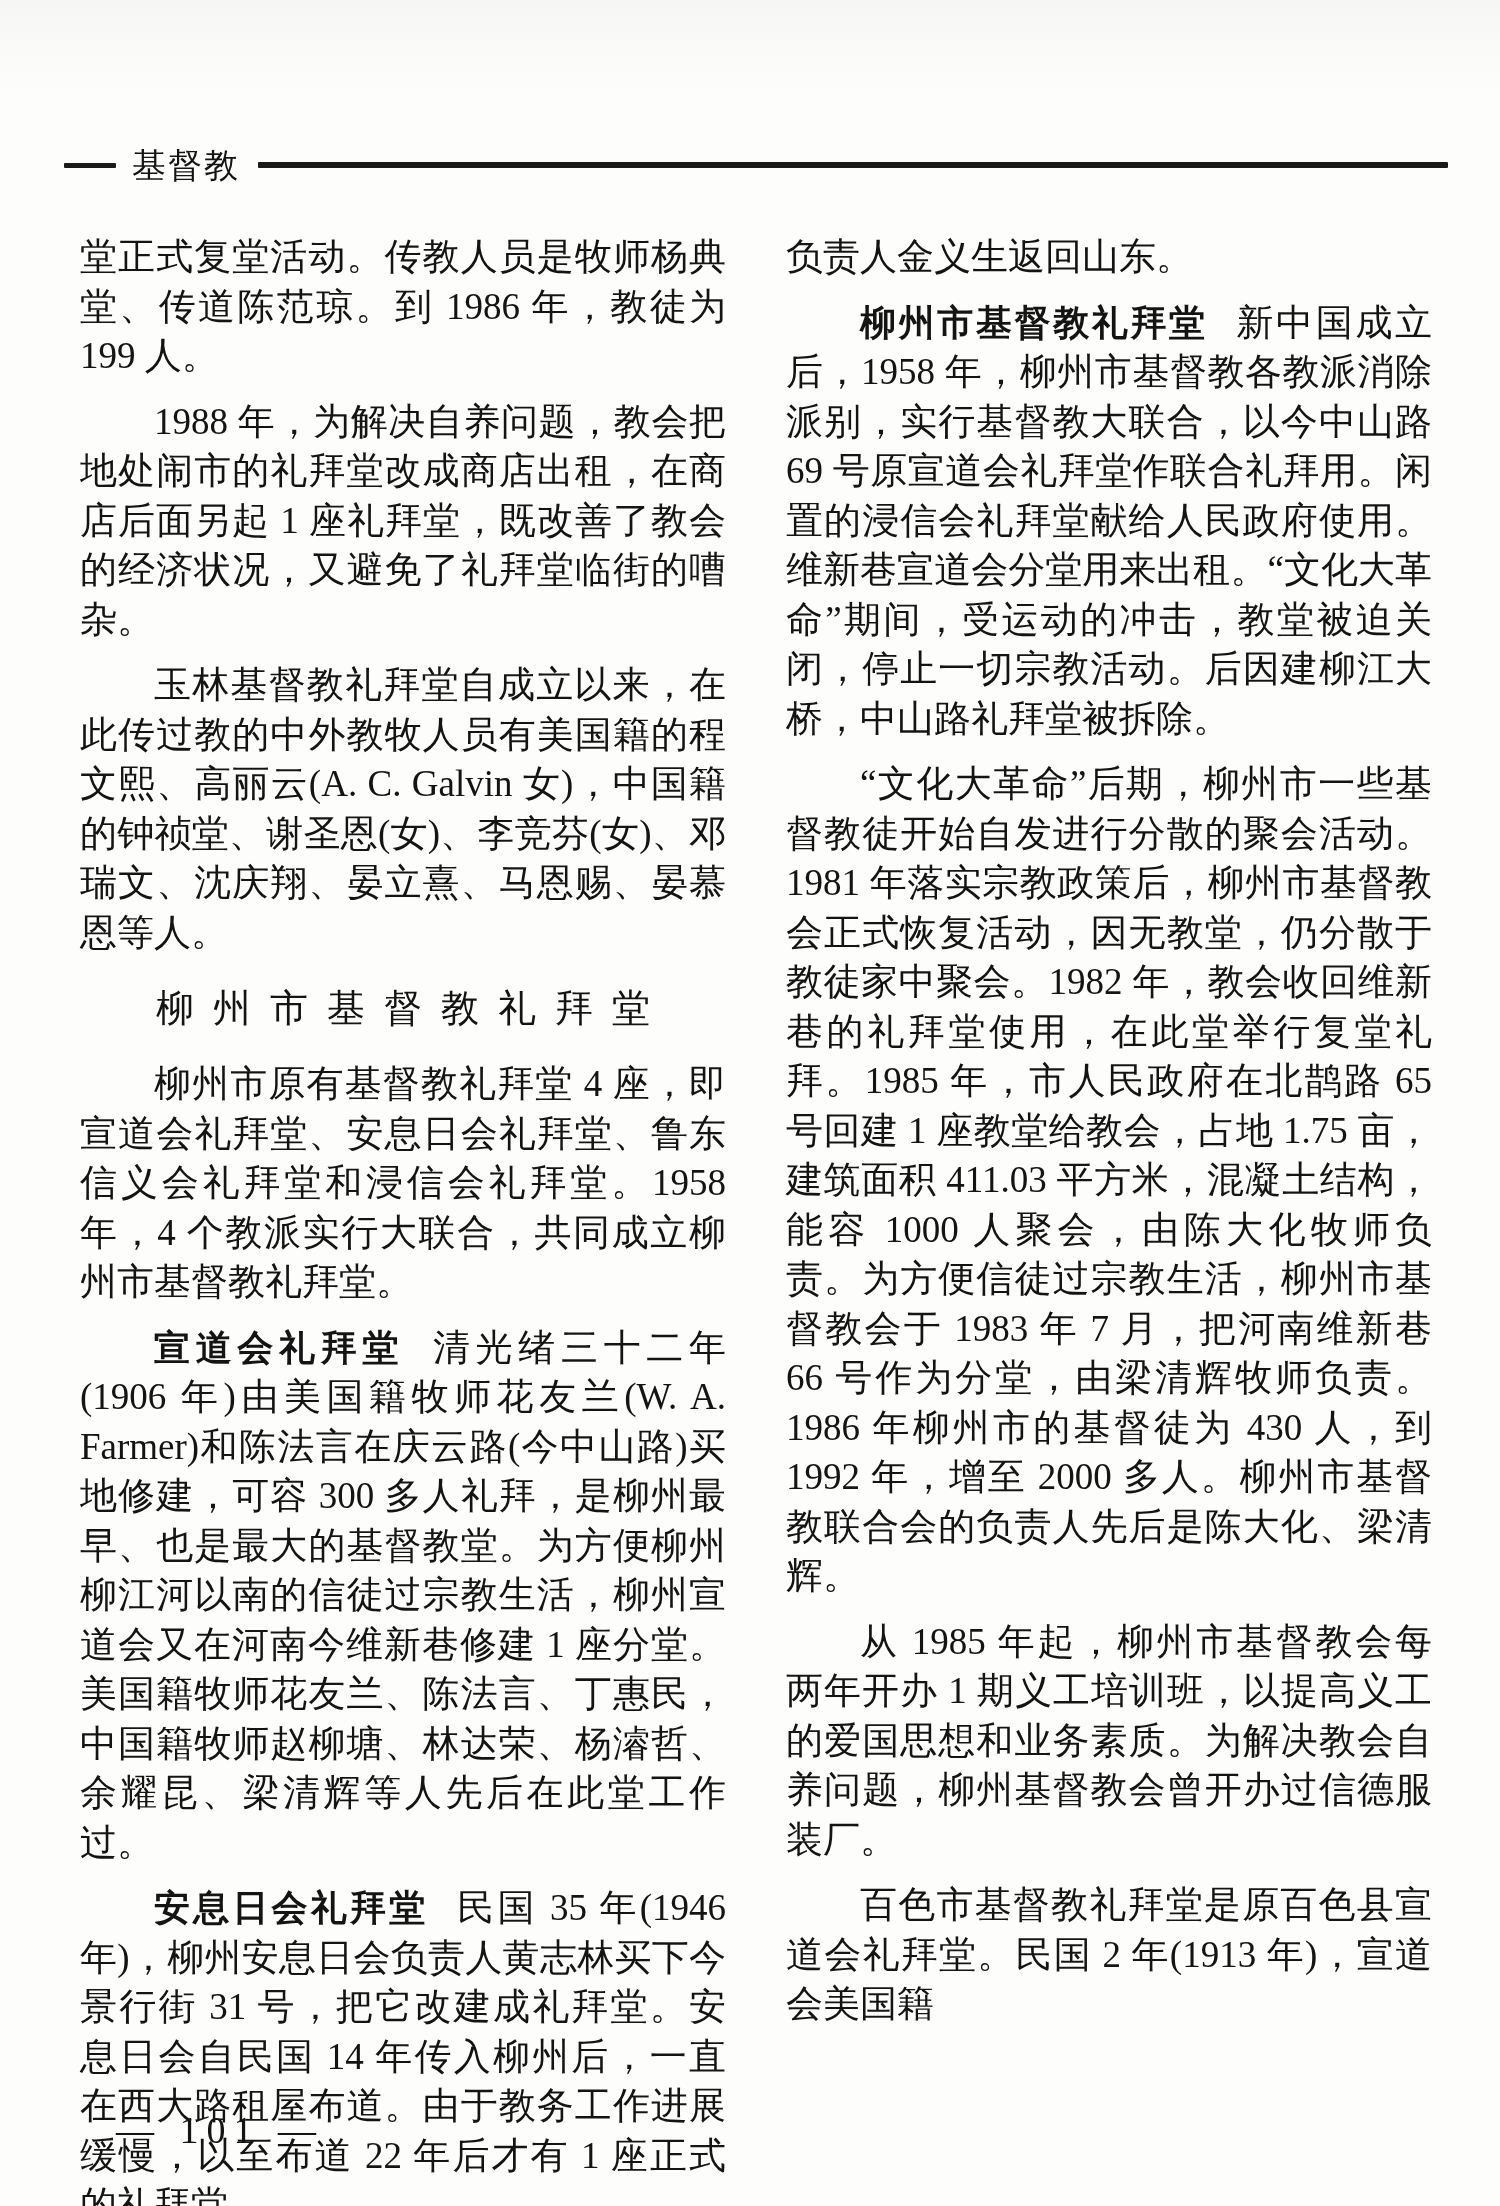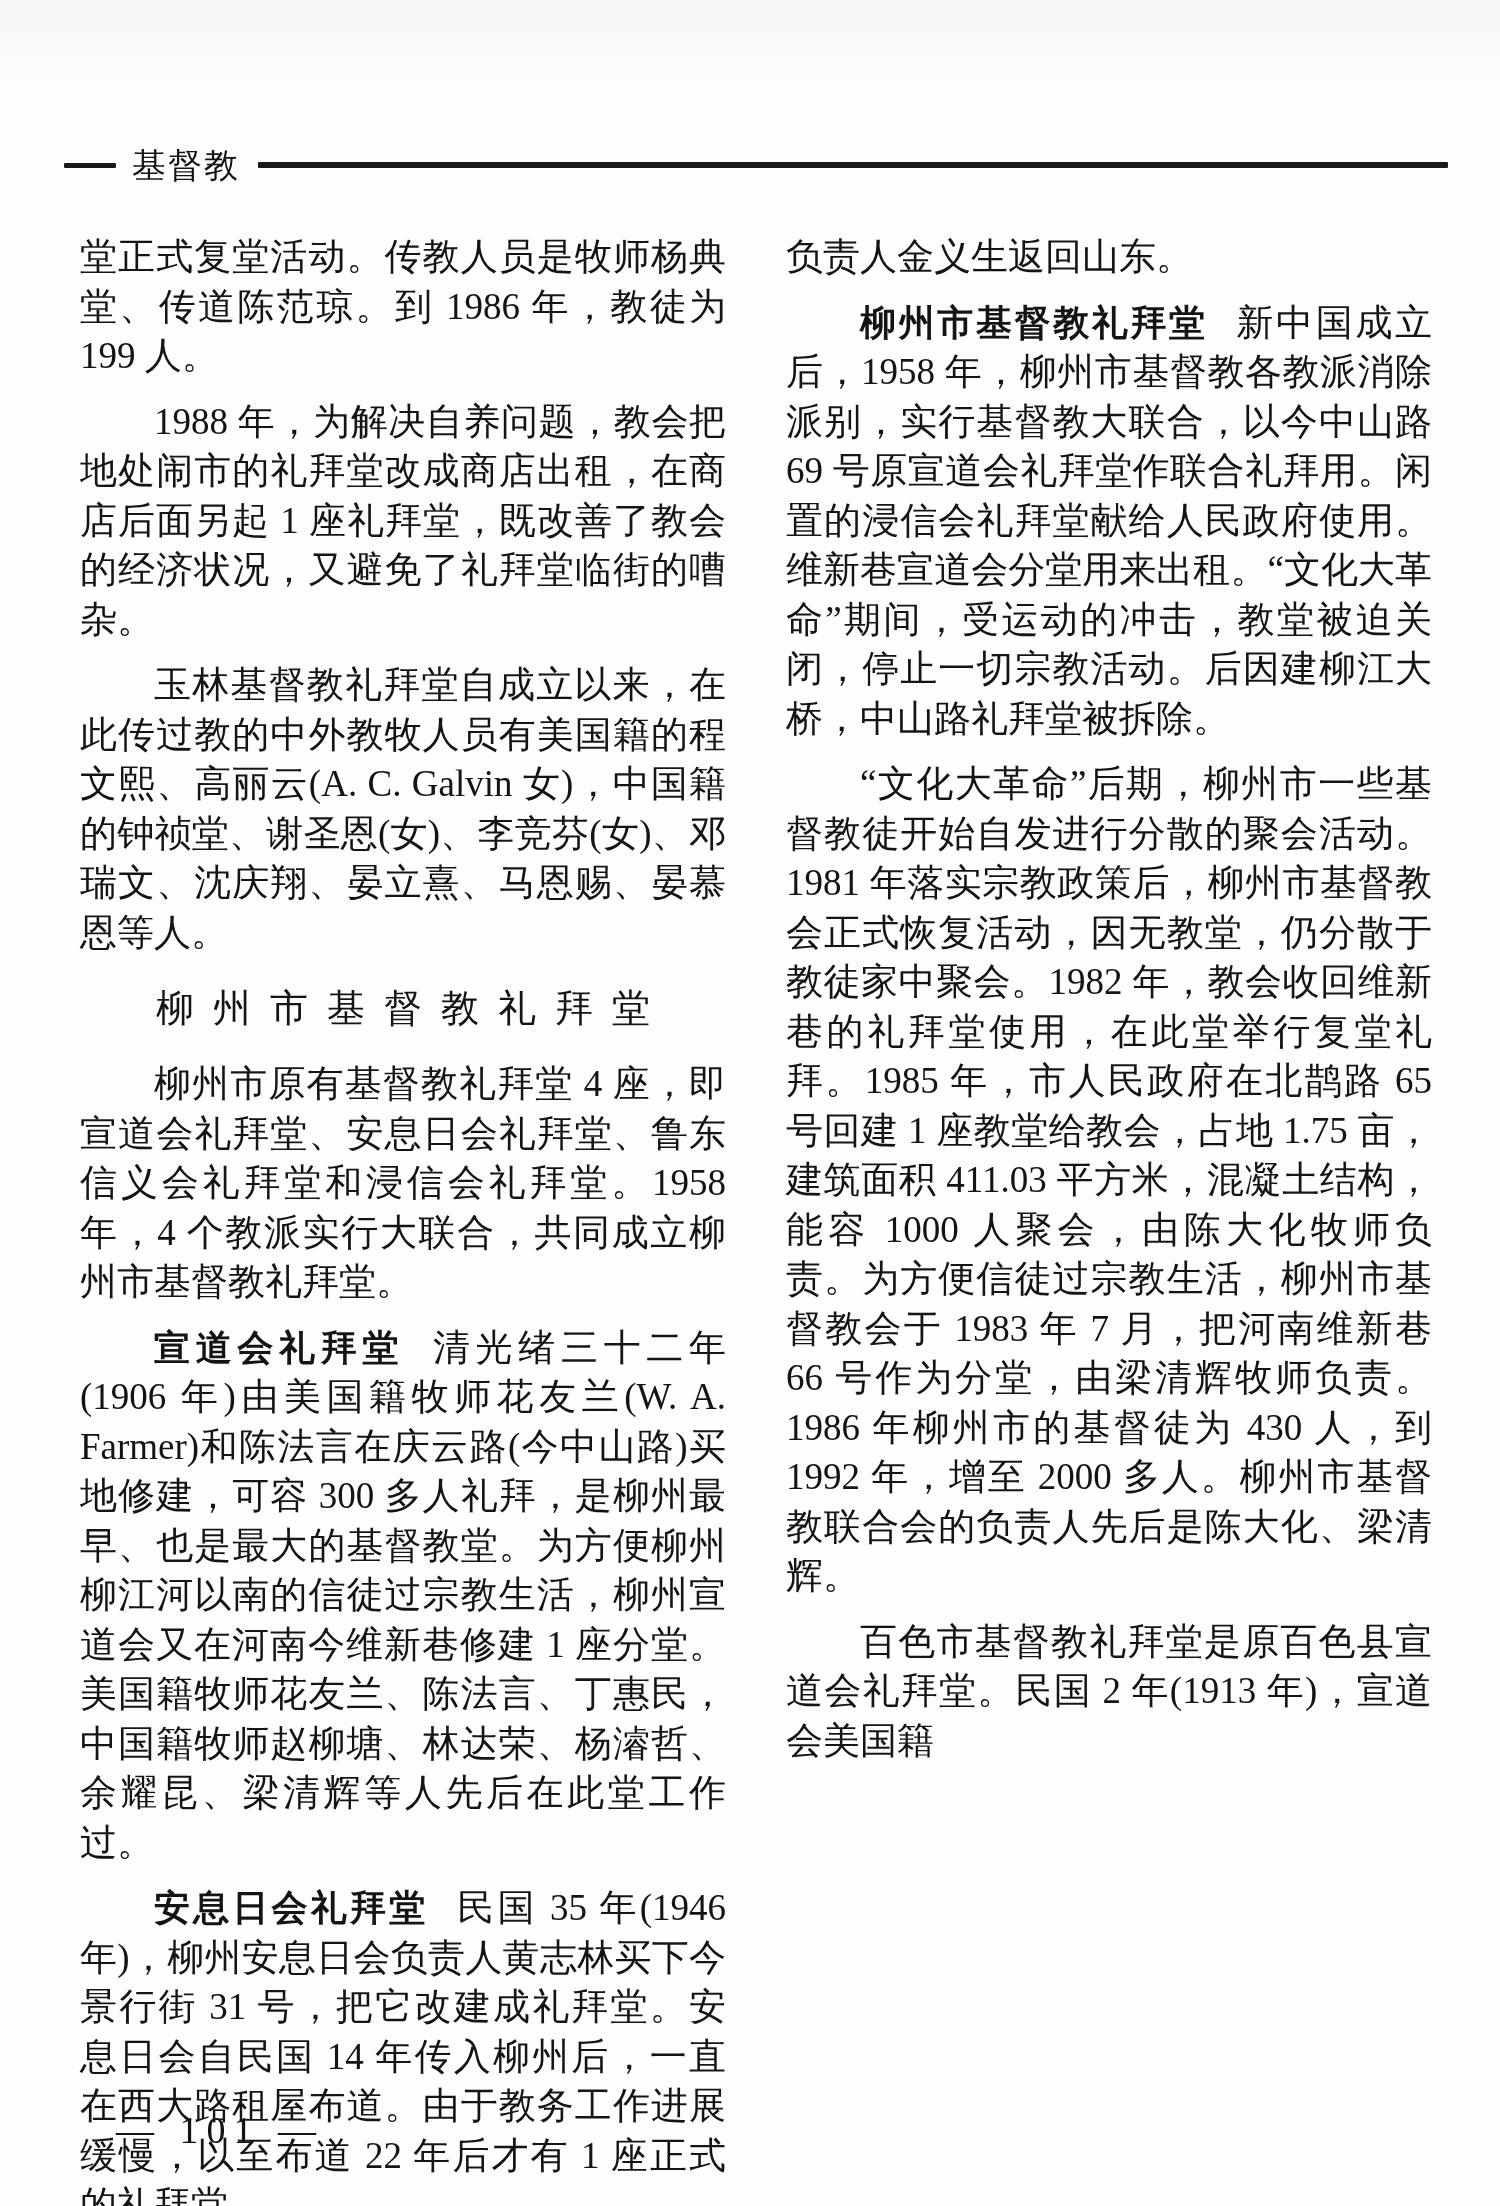--- a/index.html
+++ b/index.html
@@ -71,20 +71,21 @@
       <p>柳州市原有基督教礼拜堂 4 座，即宣道会礼拜堂、安息日会礼拜堂、鲁东信义会礼拜堂和浸信会礼拜堂。1958 年，4 个教派实行大联合，共同成立柳州市基督教礼拜堂。</p>
       <p><b class="runhead">宣道会礼拜堂</b><span>清光绪三十二年(1906 年)由美国籍牧师花友兰(W. A. Farmer)和陈法言在庆云路(今中山路)买地修建，可容 300 多人礼拜，是柳州最早、也是最大的基督教堂。为方便柳州柳江河以南的信徒过宗教生活，柳州宣道会又在河南今维新巷修建 1 座分堂。美国籍牧师花友兰、陈法言、丁惠民，中国籍牧师赵柳塘、林达荣、杨濬哲、余耀昆、梁清辉等人先后在此堂工作过。</span></p>
       <p><b class="runhead">安息日会礼拜堂</b><span>民国 35 年(1946 年)，柳州安息日会负责人黄志林买下今景行街 31 号，把它改建成礼拜堂。安息日会自民国 14 年传入柳州后，一直在西大路租屋布道。由于教务工作进展缓慢，以至布道 22 年后才有 1 座正式的礼拜堂。</span></p>
       <p><b class="runhead">鲁东信义会礼拜堂</b><span>民国 38 年(1949 年)秋，由中国籍牧师金义生在今鱼峰路买屋改造而成，为 2 层楼房。因教务进展快，教徒增多，1952 年又在今谷埠路买下 1 栋 3 层楼房，底层用作礼拜堂，把鱼峰路礼拜堂迁往谷埠路。1954 年信义会因经费短缺，结束活动。</span></p>
     </div>
 
     <div class="col">
       <p class="noindent">负责人金义生返回山东。</p>
       <p><b class="runhead">柳州市基督教礼拜堂</b><span>新中国成立后，1958 年，柳州市基督教各教派消除派别，实行基督教大联合，以今中山路 69 号原宣道会礼拜堂作联合礼拜用。闲置的浸信会礼拜堂献给人民政府使用。维新巷宣道会分堂用来出租。“文化大革命”期间，受运动的冲击，教堂被迫关闭，停止一切宗教活动。后因建柳江大桥，中山路礼拜堂被拆除。</span></p>
       <p>“文化大革命”后期，柳州市一些基督教徒开始自发进行分散的聚会活动。1981 年落实宗教政策后，柳州市基督教会正式恢复活动，因无教堂，仍分散于教徒家中聚会。1982 年，教会收回维新巷的礼拜堂使用，在此堂举行复堂礼拜。1985 年，市人民政府在北鹊路 65 号回建 1 座教堂给教会，占地 1.75 亩，建筑面积 411.03 平方米，混凝土结构，能容 1000 人聚会，由陈大化牧师负责。为方便信徒过宗教生活，柳州市基督教会于 1983 年 7 月，把河南维新巷 66 号作为分堂，由梁清辉牧师负责。1986 年柳州市的基督徒为 430 人，到 1992 年，增至 2000 多人。柳州市基督教联合会的负责人先后是陈大化、梁清辉。</p>
+      <p>从 1985 年起，柳州市基督教会每两年开办 1 期义工培训班，以提高义工的爱国思想和业务素质。为解决教会自养问题，柳州基督教会曾开办过信德服装厂。</p>
       <p>百色市基督教礼拜堂是原百色县宣道会礼拜堂。民国 2 年(1913 年)，宣道会美国籍</p>
     </div>
 
   </div>
 
   <div class="page-footer">
     <span>— 101 —</span>
   </div>
 
 </div>

